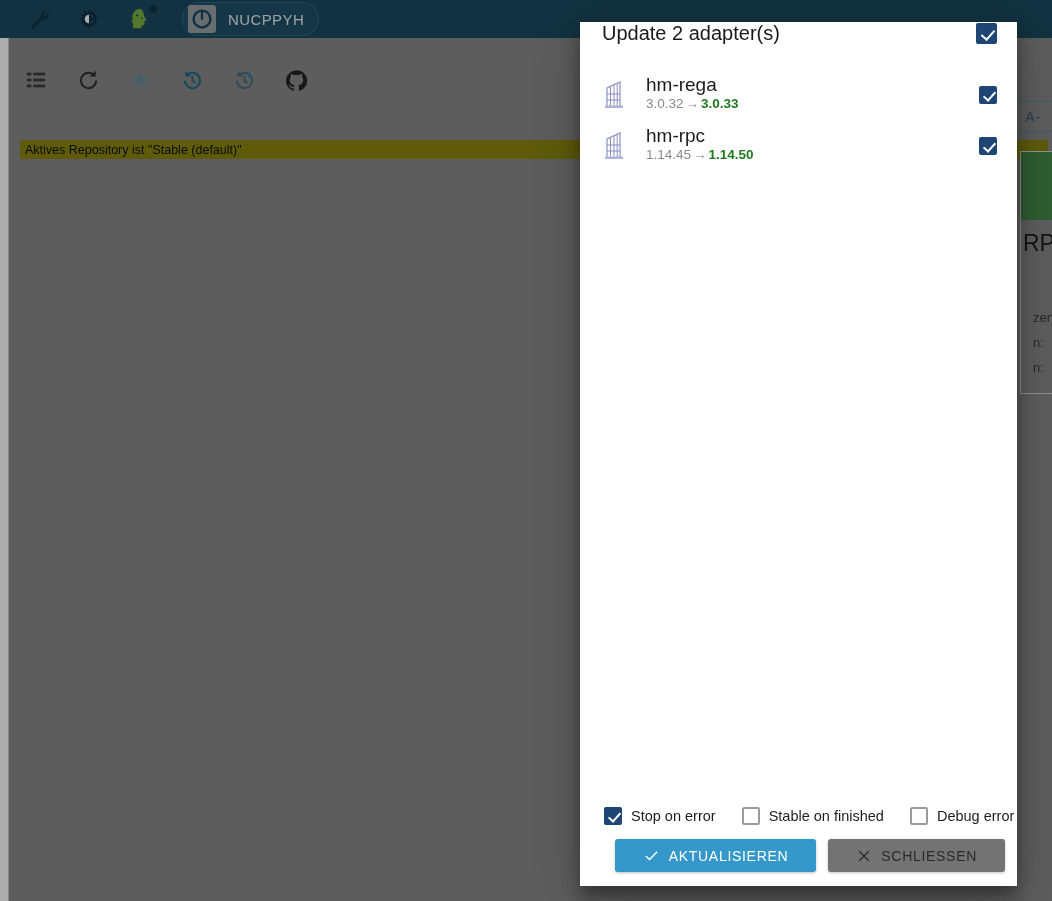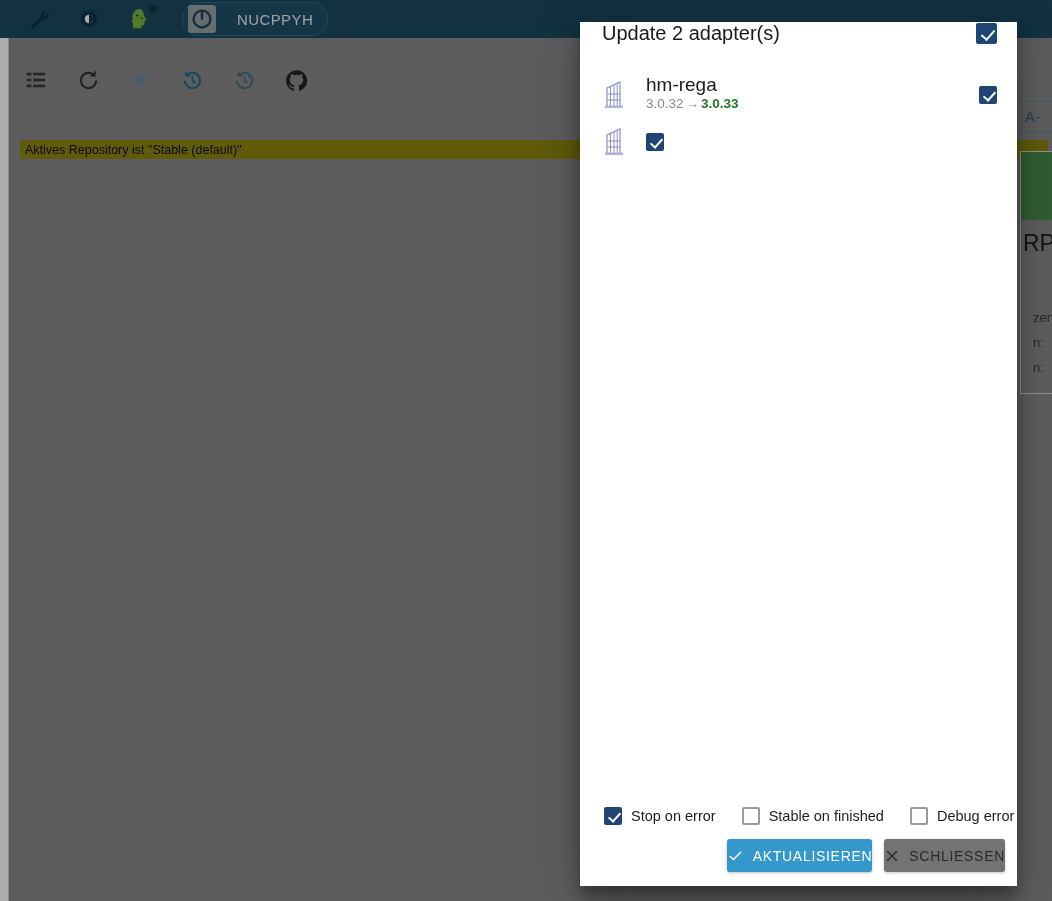--- a/index.html
+++ b/index.html
@@ -38,21 +38,21 @@
     background: #0f3447;
   }
   .host-button {
     margin-left: 6px;
     height: 34px;
     border: 1px solid #2f6b84;
     border-radius: 16px;
     background: #1e5068;
     display: flex; align-items: center;
     padding: 0 14px 0 5px;
-    gap: 21px;
+    gap: 12px;
   }
   .host-logo {
     width: 28px; height: 28px;
     background: #9aa3a6;
     border-radius: 3px;
     display: flex; align-items: center; justify-content: center;
   }
   .host-name {
     color: #e9eef0;
     font-size: 15px;
@@ -227,21 +227,21 @@
     display: flex; align-items: center; justify-content: flex-end;
     padding: 0 12px 14px 12px;
     gap: 12px;
   }
   .btn {
     height: 33px;
     border: none;
     border-radius: 3px;
     display: inline-flex; align-items: center;
     gap: 9px;
-    padding: 0 0;
+    padding: 0 28px;
     font-size: 14px;
     letter-spacing: 0.7px;
     cursor: pointer;
     font-family: "Liberation Sans", sans-serif;
   }
   .btn-primary {
     background: #3498ca;
     color: #ffffff;
     box-shadow: 0 1px 3px rgba(0,0,0,0.25);
   }
@@ -387,20 +387,24 @@
         <span class="adapter-icon">
           <svg width="22" height="28" viewBox="0 0 22 28">
             <path d="M3 26 V7 L16 1 V26 Z" fill="#ffffff" stroke="#8b8fc4" stroke-width="1.2"></path>
             <path d="M6.5 26 V5.4" stroke="#8b8fc4" stroke-width="1"></path>
             <path d="M10 26 V3.8" stroke="#8b8fc4" stroke-width="1"></path>
             <path d="M13.2 26 V2.4" stroke="#8b8fc4" stroke-width="1"></path>
             <path d="M3 13 H16" stroke="#8b8fc4" stroke-width="1"></path>
             <path d="M3 19 H16" stroke="#8b8fc4" stroke-width="1"></path>
             <rect x="1" y="24.5" width="18" height="2.4" fill="#aeb2d6"></rect>
           </svg>
+        </span>
+        <span class="adapter-texts">
+          <span class="adapter-name" style="display:block">hm-rpc</span>
+          <span class="adapter-versions" style="display:block"><span>1.14.45</span><span class="arrow">→</span><span class="ver-new">1.14.50</span></span>
         </span>
         <span class="cb checked"></span>
       </div>
 
     </div>
 
     <div class="options-row">
       <label class="option">
         <span class="cb checked"></span>
         <span class="option-label">Stop on error</span>

